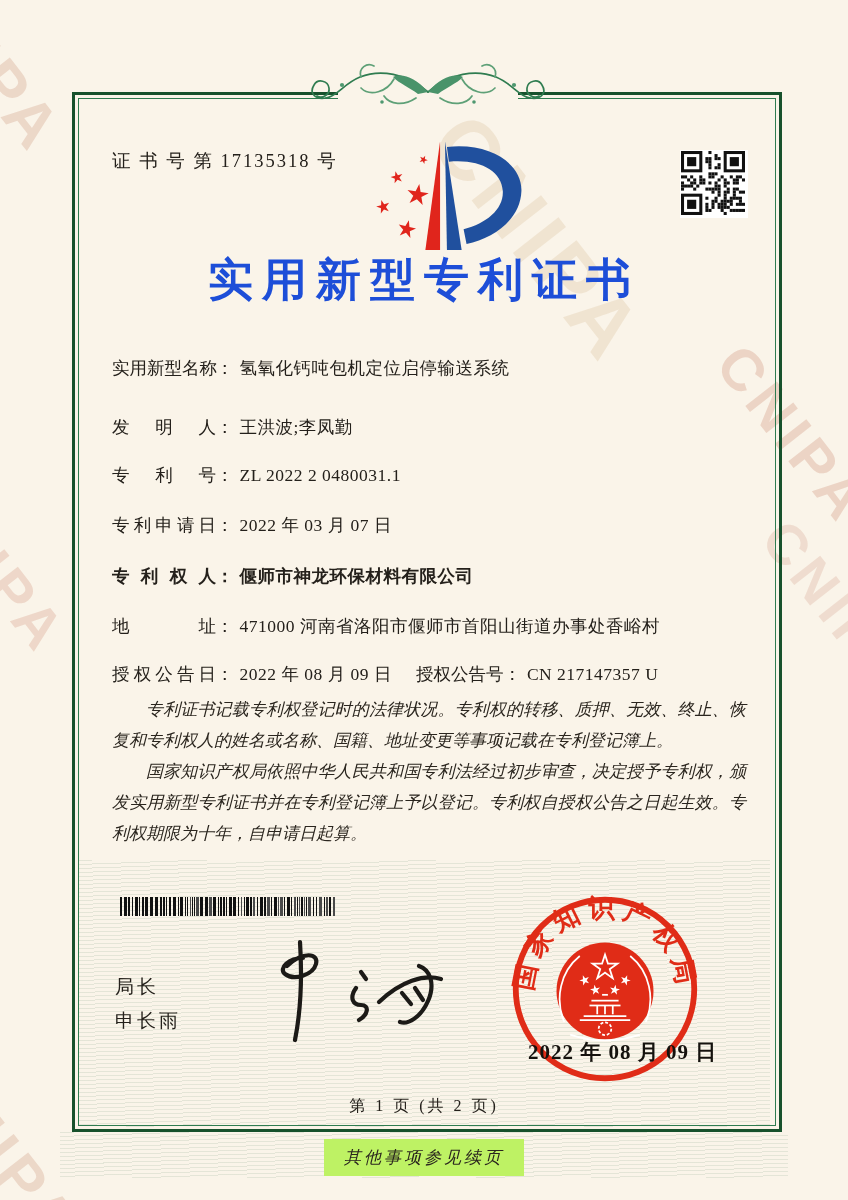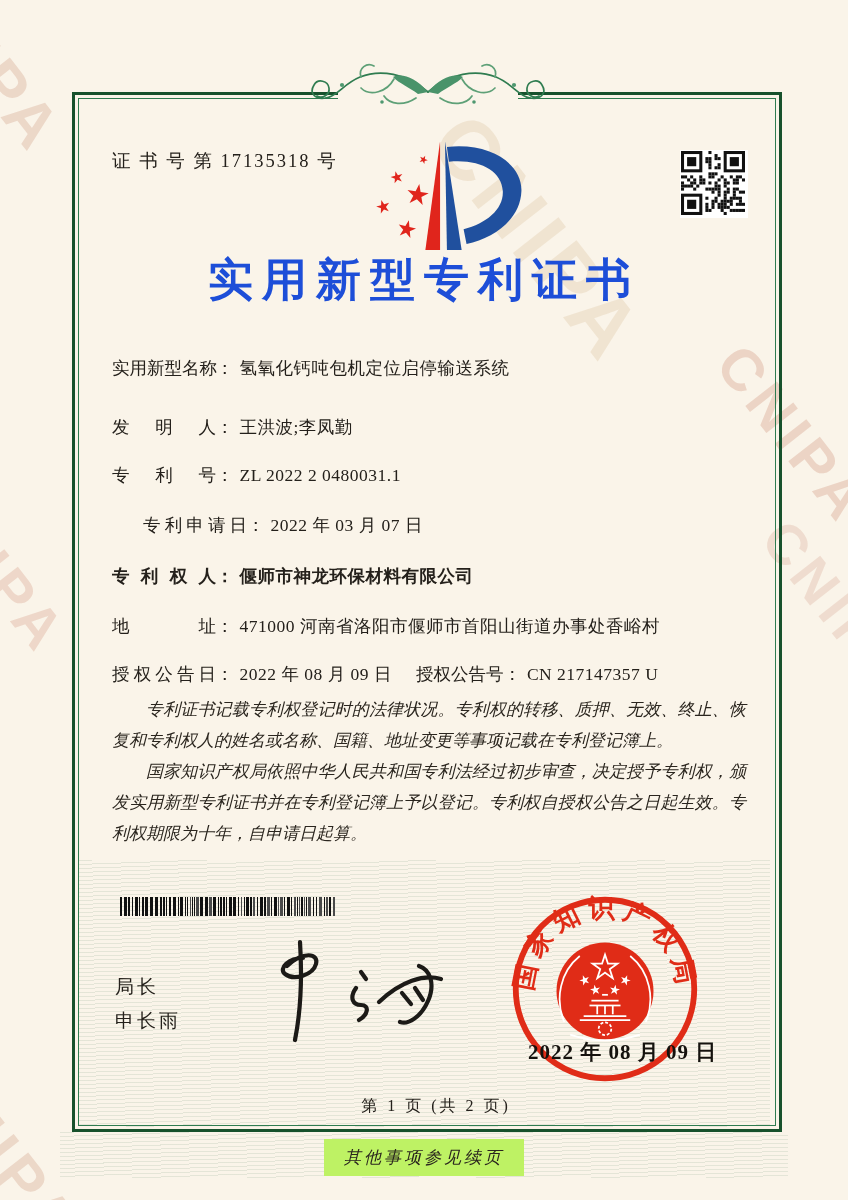--- a/index.html
+++ b/index.html
@@ -50,21 +50,21 @@
   .sig-title{position:absolute;left:115px;top:974px;font-family:"Liberation Sans","DejaVu Sans",sans-serif;font-size:19px;font-weight:500;letter-spacing:3px;}
   .sig-name{position:absolute;left:115px;top:1008px;font-family:"Liberation Sans","DejaVu Sans",sans-serif;font-size:19px;font-weight:500;letter-spacing:3px;}
   .signature{position:absolute;left:243px;top:936px;width:210px;height:110px;}
   
   .seal{position:absolute;left:508px;top:892px;width:194px;height:194px;}
   .seal-date{
     position:absolute;left:528px;top:1038px;width:176px;font-size:21px;font-weight:bold;
     color:#15120e;letter-spacing:1px;white-space:nowrap;
   }
   
-  .page-line{position:absolute;left:84px;top:1096px;width:704px;text-align:center;font-size:16px;letter-spacing:3px;}
+  .page-line{position:absolute;left:72px;top:1096px;width:704px;text-align:center;font-size:16px;letter-spacing:3px;}
   .cont-note{
     position:absolute;left:50%;transform:translateX(-50%);top:1139px;
     background:#bef264;padding:7px 20px;font-size:17px;font-style:italic;letter-spacing:3px;color:#2a251e;
   }
 </style>
 </head>
 <body>
 
 <div class="page">
 
@@ -247,21 +247,21 @@
 
   <div class="row" style="top:356px;">
     <span class="lbl">实用新型名称</span><span class="colon">：</span><span class="val">氢氧化钙吨包机定位启停输送系统</span>
   </div>
   <div class="row" style="top:415px;">
     <span class="lbl">发明人</span><span class="colon">：</span><span class="val">王洪波;李凤勤</span>
   </div>
   <div class="row" style="top:463px;">
     <span class="lbl">专利号</span><span class="colon">：</span><span class="val">ZL 2022 2 0480031.1</span>
   </div>
-  <div class="row" style="top:513px;margin-left:31px;">
+  <div class="row" style="top:513px;">
     <span class="lbl">专利申请日</span><span class="colon">：</span><span class="val">2022 年 03 月 07 日</span>
   </div>
   <div class="row" style="top:564px;font-weight:bold;">
     <span class="lbl">专利权人</span><span class="colon">：</span><span class="val">偃师市神龙环保材料有限公司</span>
   </div>
   <div class="row" style="top:614px;">
     <span class="lbl">地址</span><span class="colon">：</span><span class="val">471000 河南省洛阳市偃师市首阳山街道办事处香峪村</span>
   </div>
   <div class="row" style="top:662px;">
     <span class="lbl">授权公告日</span><span class="colon">：</span><span class="val">2022 年 08 月 09 日</span><span class="lbl2">授权公告号</span><span class="colon">：</span><span class="val">CN 217147357 U</span>

